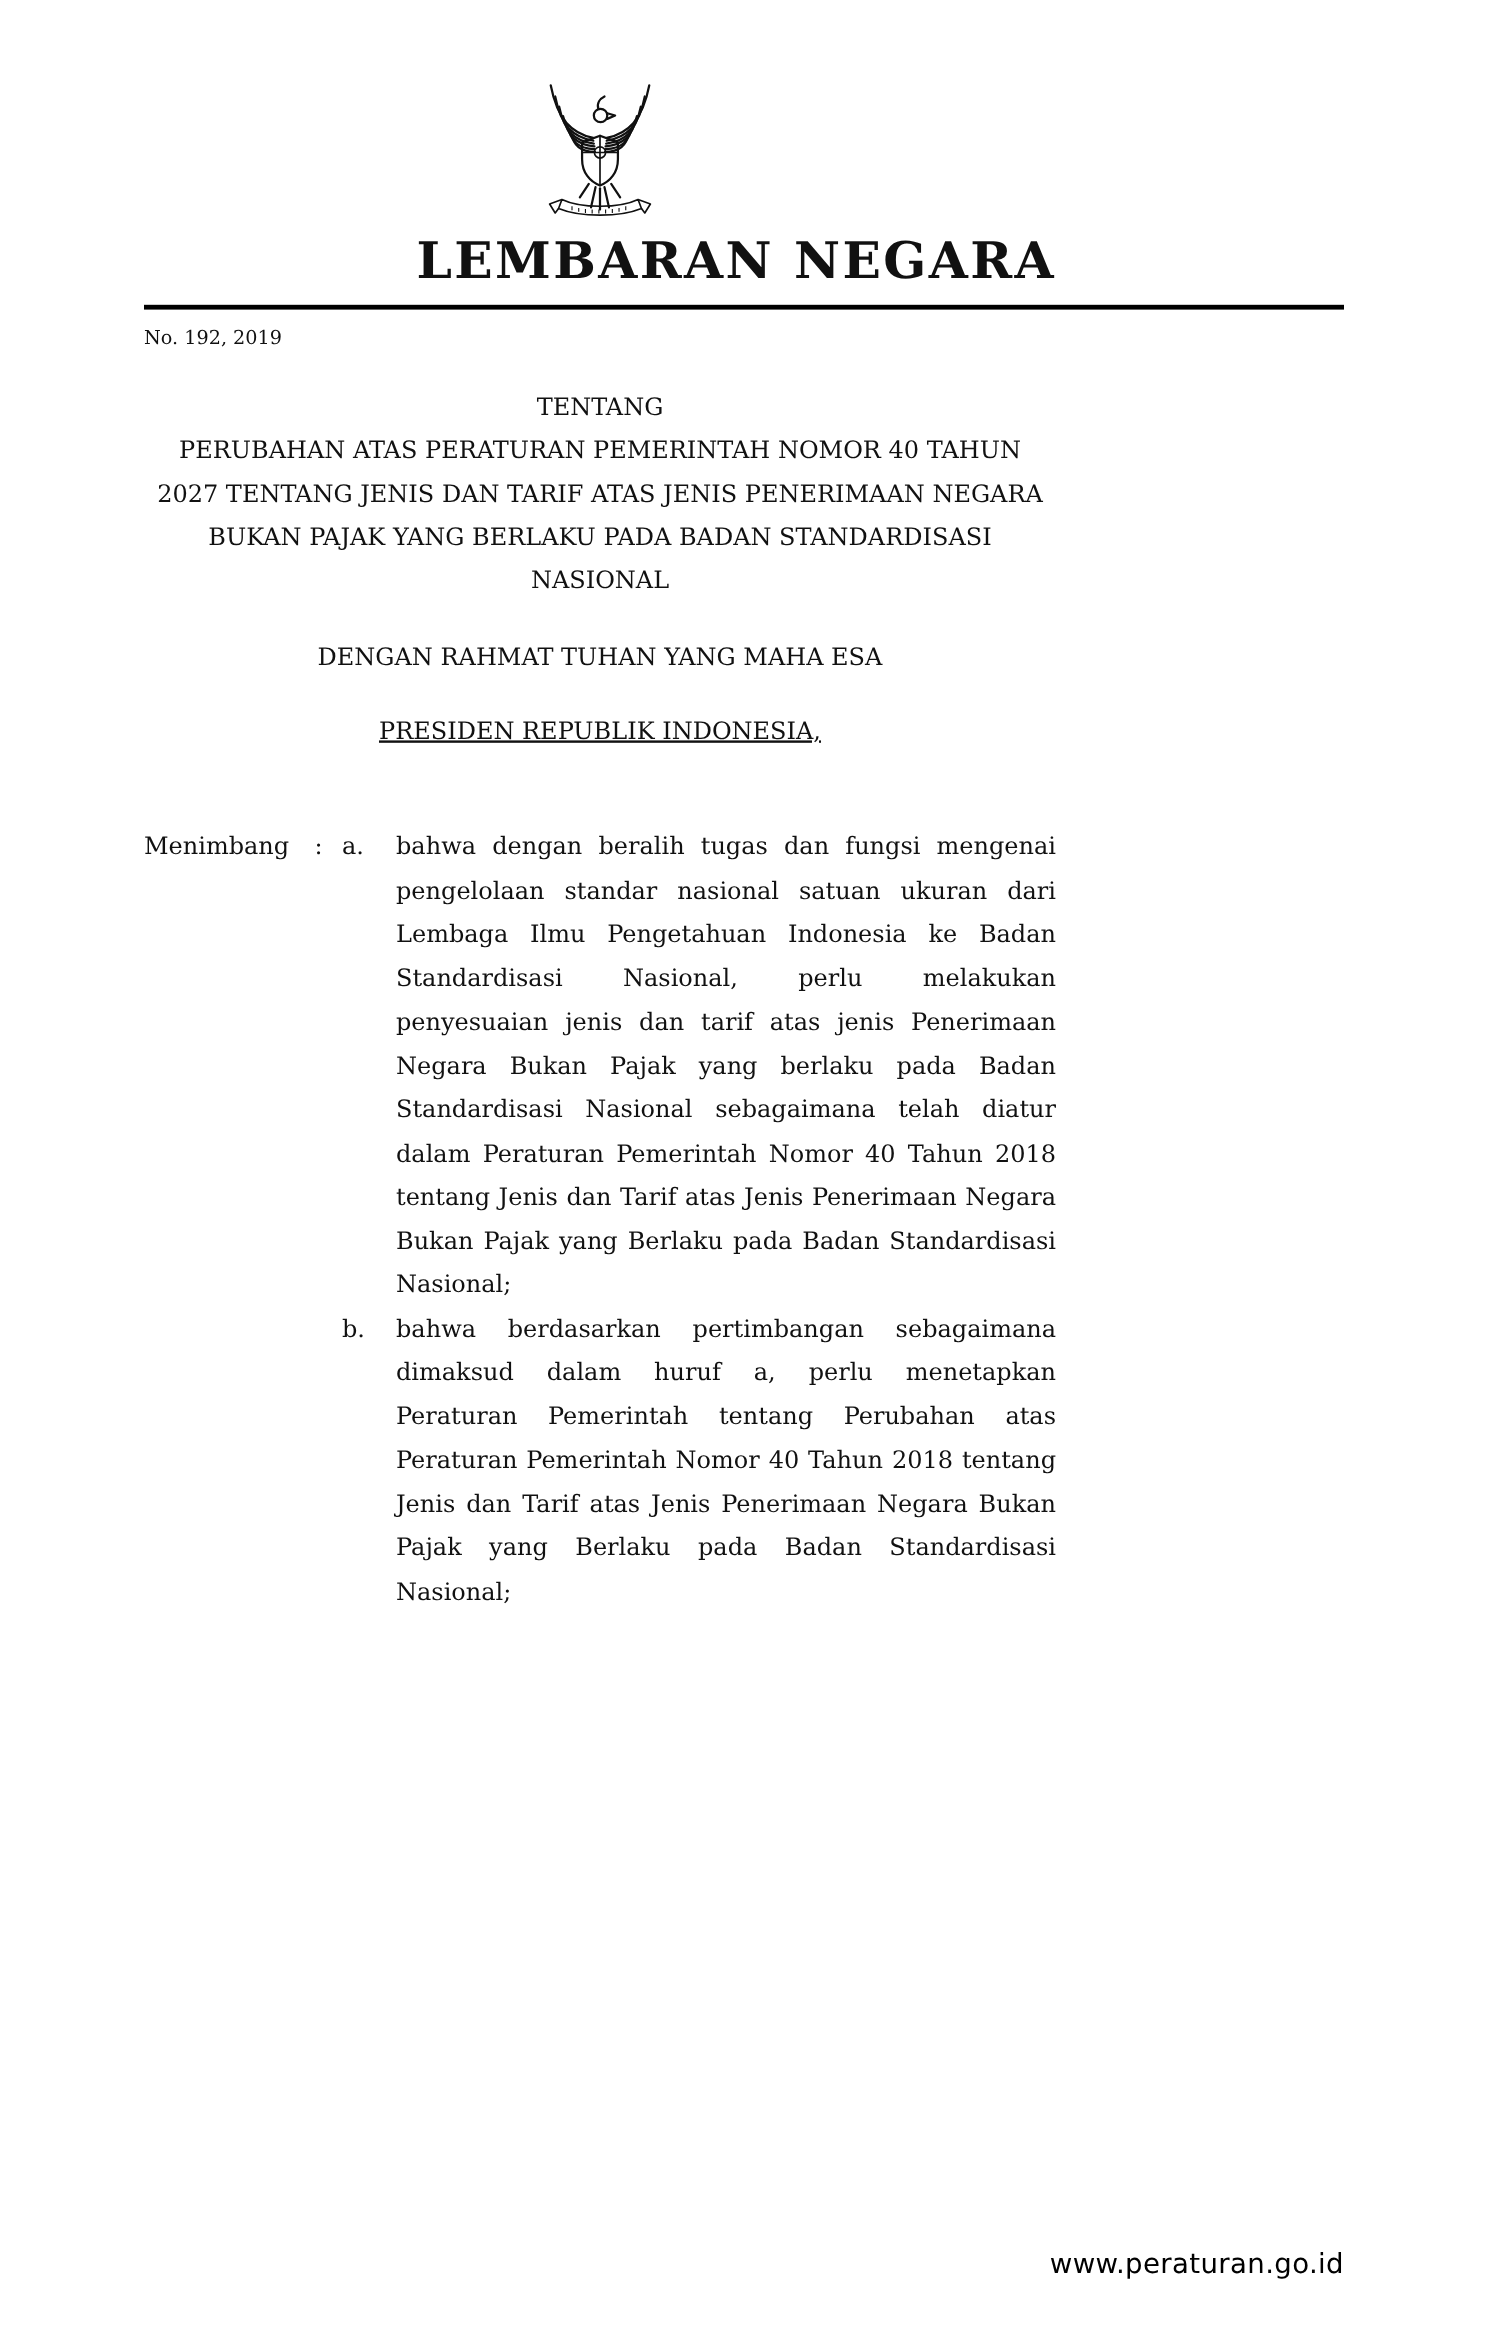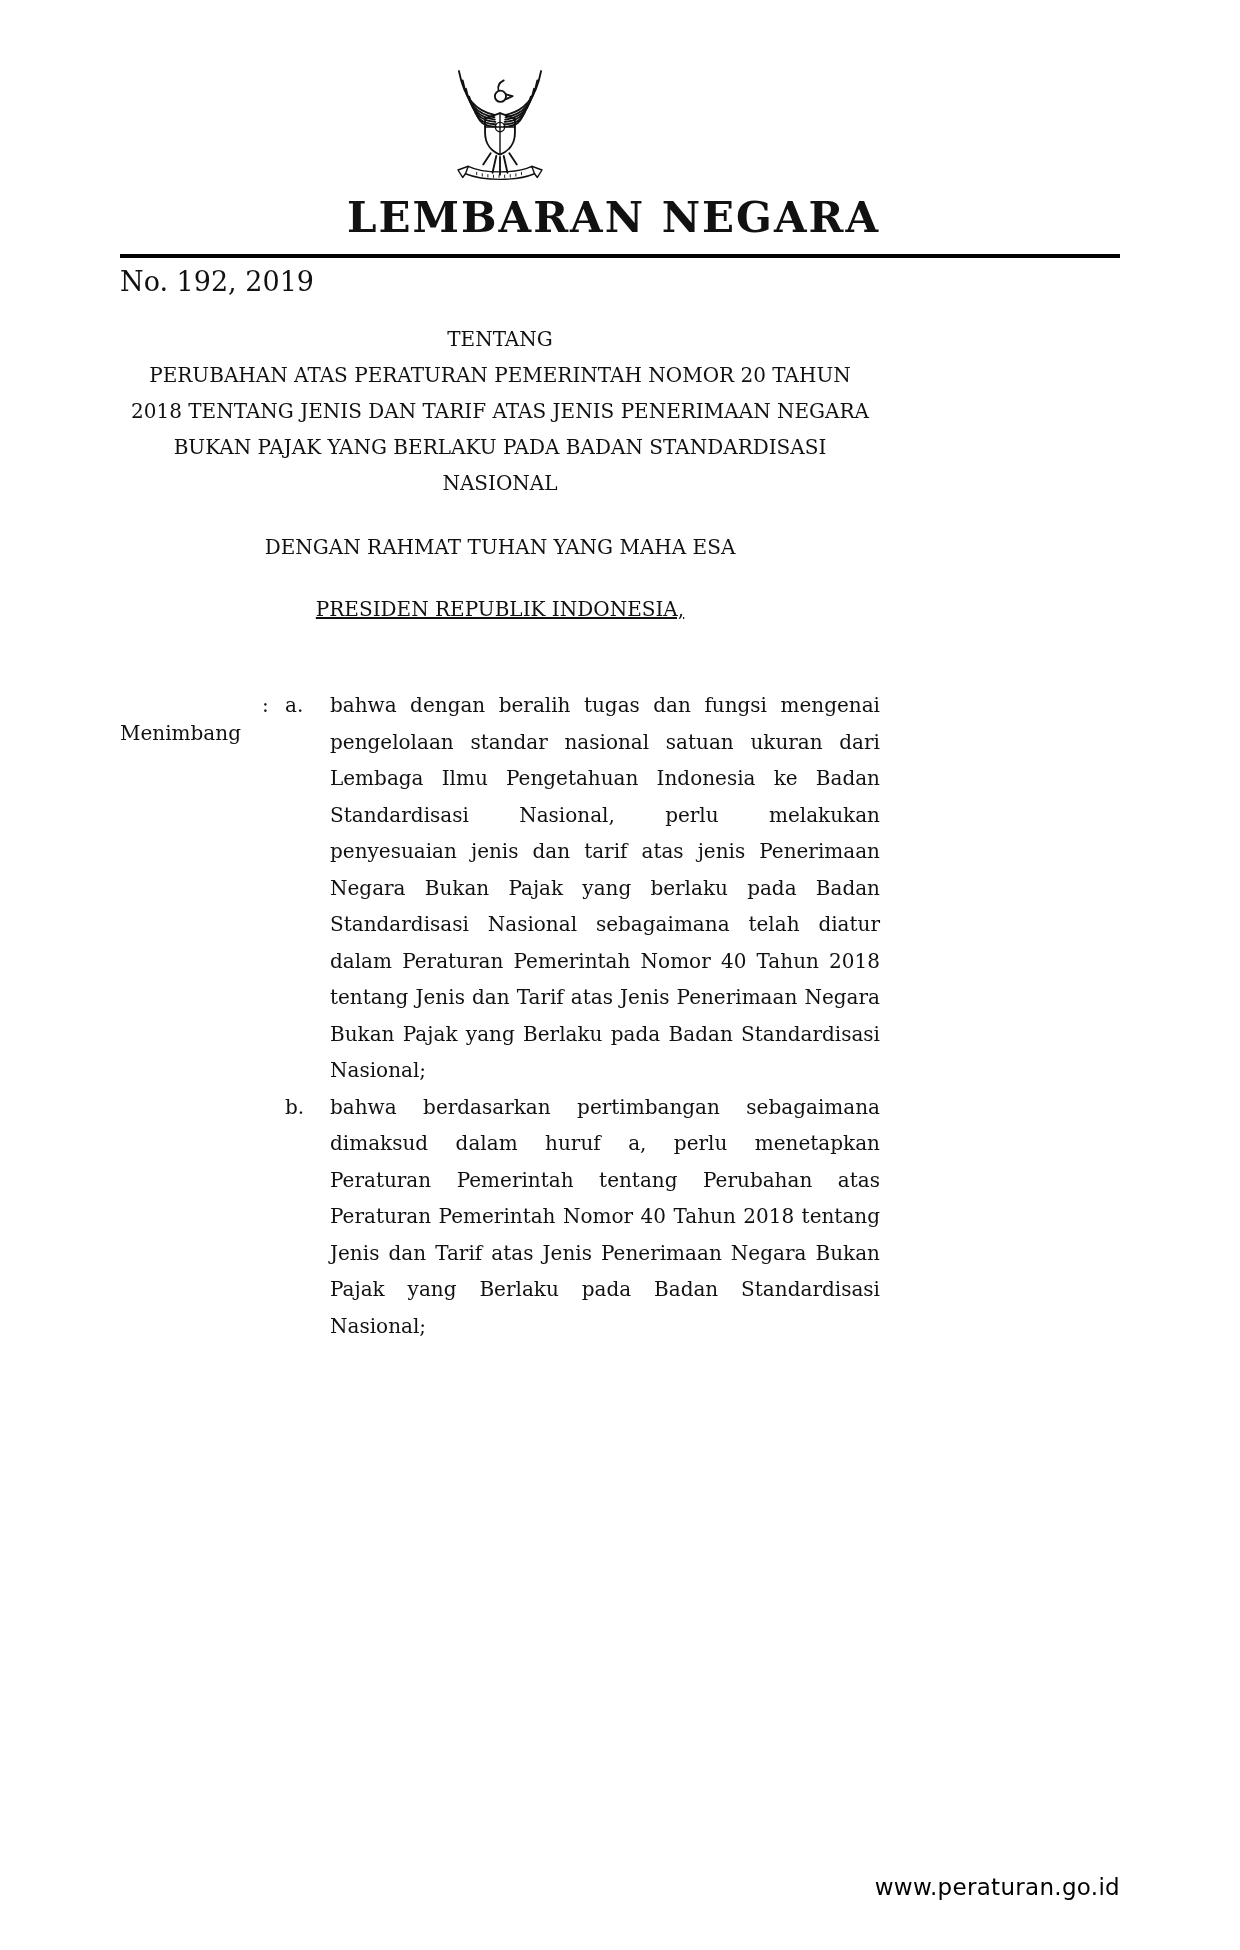--- a/index.html
+++ b/index.html
@@ -35,21 +35,21 @@
     margin: 10px 0 0 120px;
     width: 1000px;
     height: 4px;
     background: #000000;
   }
   
   .issue-row {
     display: flex;
     width: 760px;
     margin: 8px 0 0 120px;
-    font-size: 27px;
+    font-size: 16px;
     line-height: 31px;
   }
   .issue-no { flex: 0 0 235px; }
   .issue-subject {
     flex: 1;
     margin: 0;
     text-align: justify;
   }
   
   .doc-heading {
@@ -63,21 +63,21 @@
   .invocation { margin-top: 28px; }
   .authority { margin-top: 26px; text-decoration: underline; }
   
   .considerations {
     width: 760px;
     margin: 60px 0 0 120px;
     font-size: 20px;
     line-height: 36.5px;
   }
   .consider-row { display: flex; align-items: flex-start; }
-  .consider-label { flex: 0 0 142px; margin-top: 28px; }
+  .consider-label { flex: 0 0 142px; }
   .consider-colon { flex: 0 0 23px; }
   .consider-items { flex: 1; }
   .consider-item { display: flex; align-items: flex-start; }
   .item-marker { flex: 0 0 45px; }
   .item-text {
     flex: 1;
     margin: 0;
     text-align: justify;
   }
   
@@ -147,21 +147,21 @@
   </header>
 
   <div class="rule"></div>
 
   <section class="issue-row">
     <div class="issue-no">No. 192, 2019</div>
   </section>
 
   <section class="doc-heading">
     <div>TENTANG</div>
-    <div class="reg-subject">PERUBAHAN ATAS PERATURAN PEMERINTAH NOMOR 20 TAHUN 2018 TENTANG JENIS DAN TARIF ATAS JENIS PENERIMAAN NEGARA BUKAN PAJAK YANG BERLAKU PADA BADAN STANDARDISASI NASIONAL</div>
+    <div class="reg-subject">PERUBAHAN ATAS PERATURAN PEMERINTAH NOMOR 40 TAHUN 2027 TENTANG JENIS DAN TARIF ATAS JENIS PENERIMAAN NEGARA BUKAN PAJAK YANG BERLAKU PADA BADAN STANDARDISASI NASIONAL</div>
     <div class="invocation">DENGAN RAHMAT TUHAN YANG MAHA ESA</div>
     <div class="authority">PRESIDEN REPUBLIK INDONESIA,</div>
   </section>
 
   <section class="considerations">
     <div class="consider-row">
       <div class="consider-label">Menimbang</div>
       <div class="consider-colon">:</div>
       <div class="consider-items">
         <div class="consider-item">

